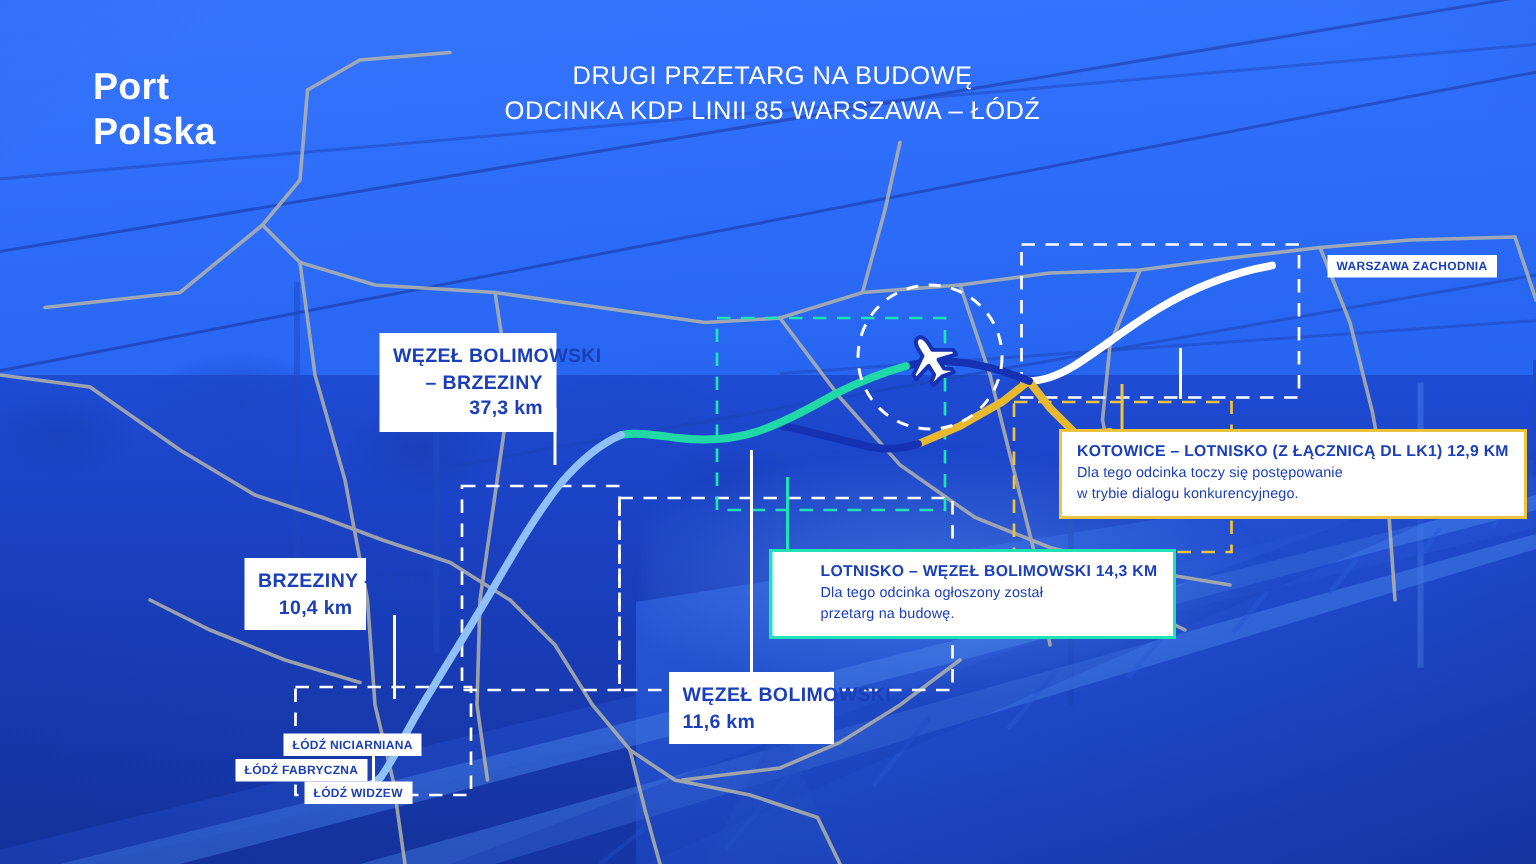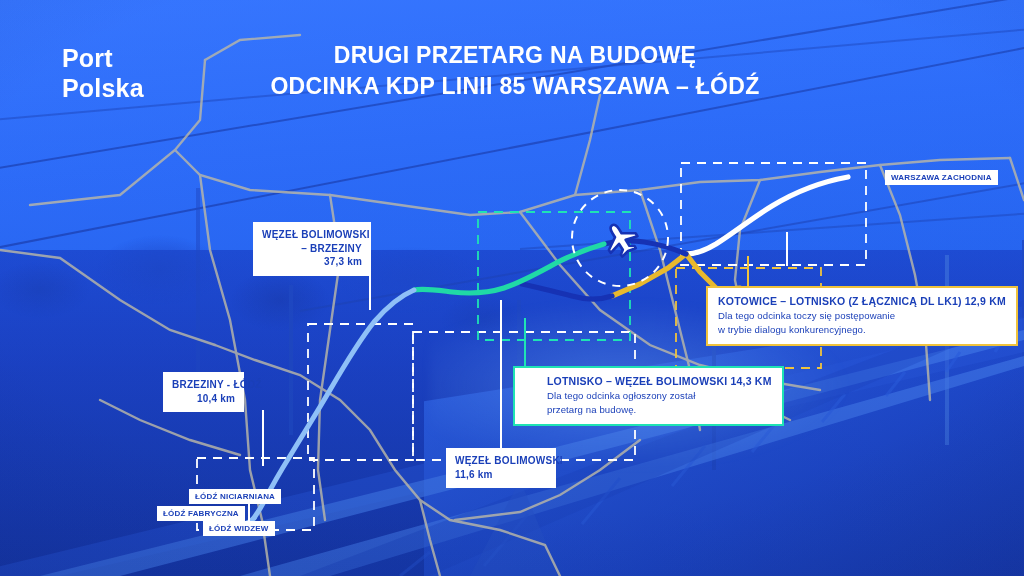--- a/index.html
+++ b/index.html
@@ -82,34 +82,34 @@
     color: #ffffff;
     font-weight: 700;
     font-size: 25px;
     line-height: 1.18;
     letter-spacing: .2px;
   }
   .title {
     position: absolute; left: 230px; top: 40px; width: 570px;
     text-align: center;
     color: #ffffff;
-    font-weight: 700;
-    font-size: 23px;
+    font-weight: 400;
+    font-size: 17px;
     line-height: 1.35;
     letter-spacing: .3px;
   }
   .title .l2 { display: block; }
 
   
   .box {
     position: absolute;
     background: #ffffff;
     color: #1a3fb8;
     padding: 6px 9px 7px;
-    font-size: 10px;
+    font-size: 13px;
     font-weight: 700;
     line-height: 1.35;
     letter-spacing: .25px;
     white-space: nowrap;
   }
   .box .km { font-weight: 700; letter-spacing: .2px; }
   .box.right { text-align: right; }
   .box.left  { text-align: left; }
 
   .box-small {

